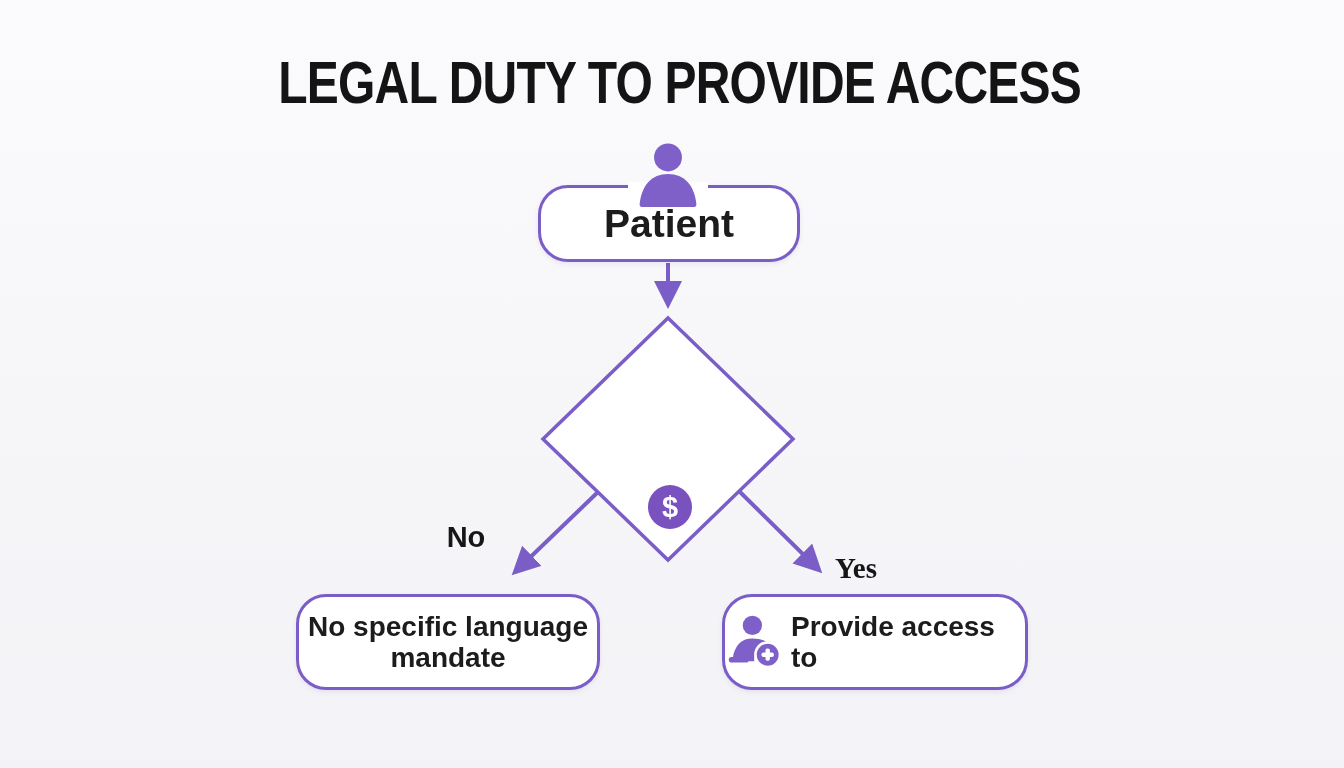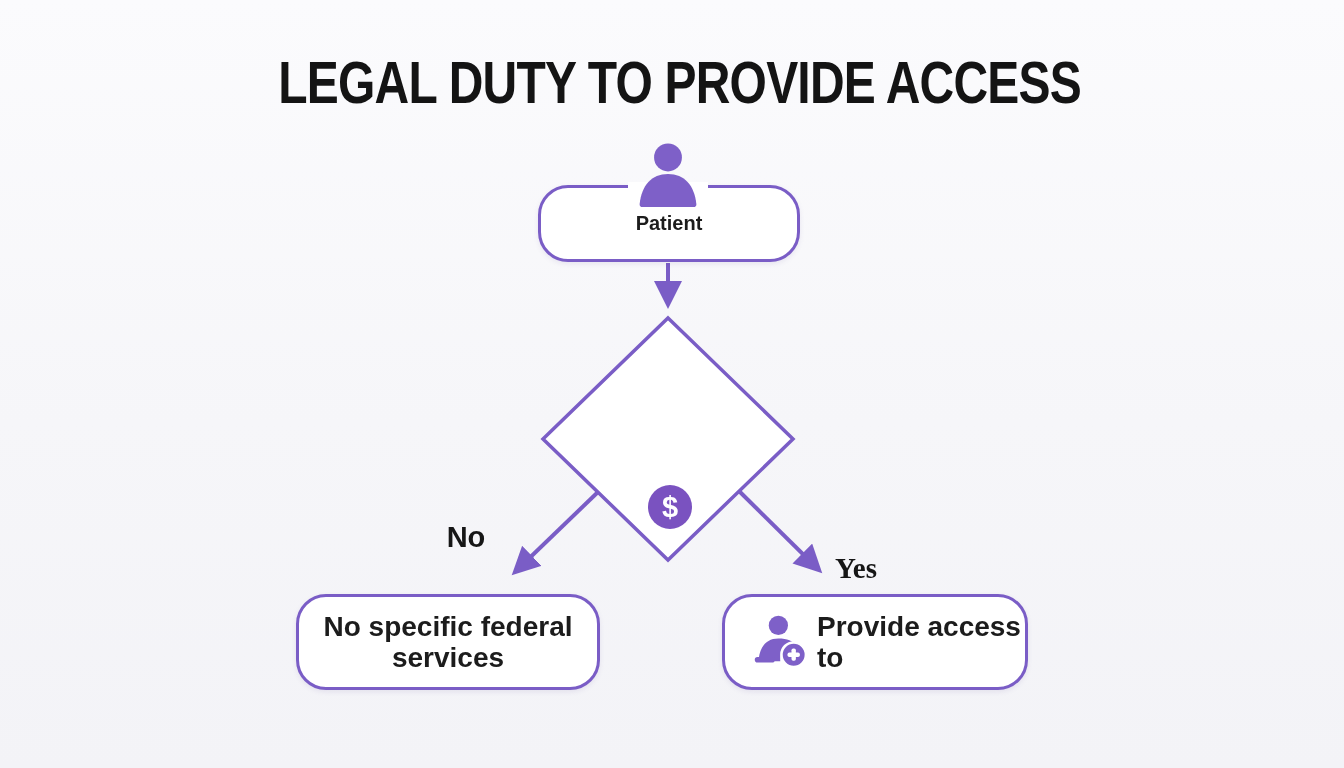--- a/index.html
+++ b/index.html
@@ -18,21 +18,21 @@
   }
   .title .squeeze{display:inline-block;transform:scaleX(0.80);transform-origin:center;}
   .edge-layer{position:absolute;left:0;top:0;width:1344px;height:768px;z-index:1;}
   .node{
     position:absolute;box-sizing:border-box;background:#ffffff;
     border:3px solid #7a5dc6;border-radius:30px;
     box-shadow:0 2px 5px rgba(90,70,150,0.10);
     display:flex;align-items:center;justify-content:center;
     font-weight:bold;color:#1c1c1c;z-index:2;
   }
-  .node-patient{left:538px;top:185px;width:262px;height:77px;font-size:20px;justify-content:center;}
+  .node-patient{left:538px;top:185px;width:262px;height:77px;font-size:39px;justify-content:center;}
   .border-gap{
     position:absolute;left:628px;top:182px;width:80px;height:10px;
     background:#ffffff;z-index:3;
   }
   .icon-abs{position:absolute;z-index:4;}
   .person-icon{left:635px;top:141px;width:66px;height:68px;}
   .decision-text{
     position:absolute;left:545px;top:379px;width:250px;z-index:2;
     text-align:center;font-weight:bold;font-size:28px;line-height:31px;color:#232323;
   }
@@ -43,21 +43,21 @@
     color:#ffffff;font-weight:bold;font-size:29px;line-height:1;
   }
   .edge-label{
     position:absolute;z-index:2;width:80px;text-align:center;
     font-weight:bold;font-size:29px;color:#161616;
   }
   .label-no{left:426px;top:521px;}
   .label-yes{left:816px;top:552px;font-family:Liberation Serif, serif;}
   .node-outcome{font-size:28px;line-height:31px;text-align:center;}
   .node-no{left:296px;top:594px;width:304px;height:96px;}
-  .node-yes{left:722px;top:594px;width:306px;height:96px;justify-content:flex-start;padding-left:28px;text-align:left;}
+  .node-yes{left:722px;top:594px;width:306px;height:96px;justify-content:flex-start;padding-left:2px;text-align:left;}
   .yes-inner{display:flex;align-items:center;gap:8px;}
   .person-add-icon{width:56px;height:58px;flex:0 0 auto;}
   .outcome-lines{display:block;}
 </style>
 </head>
 <body>
 
 <div class="canvas">
 
   <div class="title">
@@ -87,22 +87,22 @@
 
   <div class="dollar-badge">
     <span>$</span>
   </div>
 
   <div class="edge-label label-no">No</div>
   <div class="edge-label label-yes">Yes</div>
 
   <div class="node node-outcome node-no">
     <span class="outcome-lines">
-      <span>No specific federal</span><br>
-      <span>services</span>
+      <span>No specific language</span><br>
+      <span>mandate</span>
     </span>
   </div>
 
   <div class="node node-outcome node-yes">
     <span class="yes-inner">
       <svg class="person-add-icon" viewBox="0 0 64 64">
         <circle cx="29" cy="13" r="11" fill="#7e60c8"></circle>
         <path d="M29 28 c-13 0 -20.5 8.5 -22.5 23 q-0.3 3 2.7 3 h22 a16 16 0 0 1 18 -18 c-3.5 -5 -10 -8 -20.2 -8 z" fill="#7e60c8"></path>
         <rect x="2" y="49" width="23" height="6.5" rx="3.2" fill="#7e60c8"></rect>
         <circle cx="46.5" cy="46.5" r="14" fill="#7e60c8" stroke="#ffffff" stroke-width="3"></circle>

